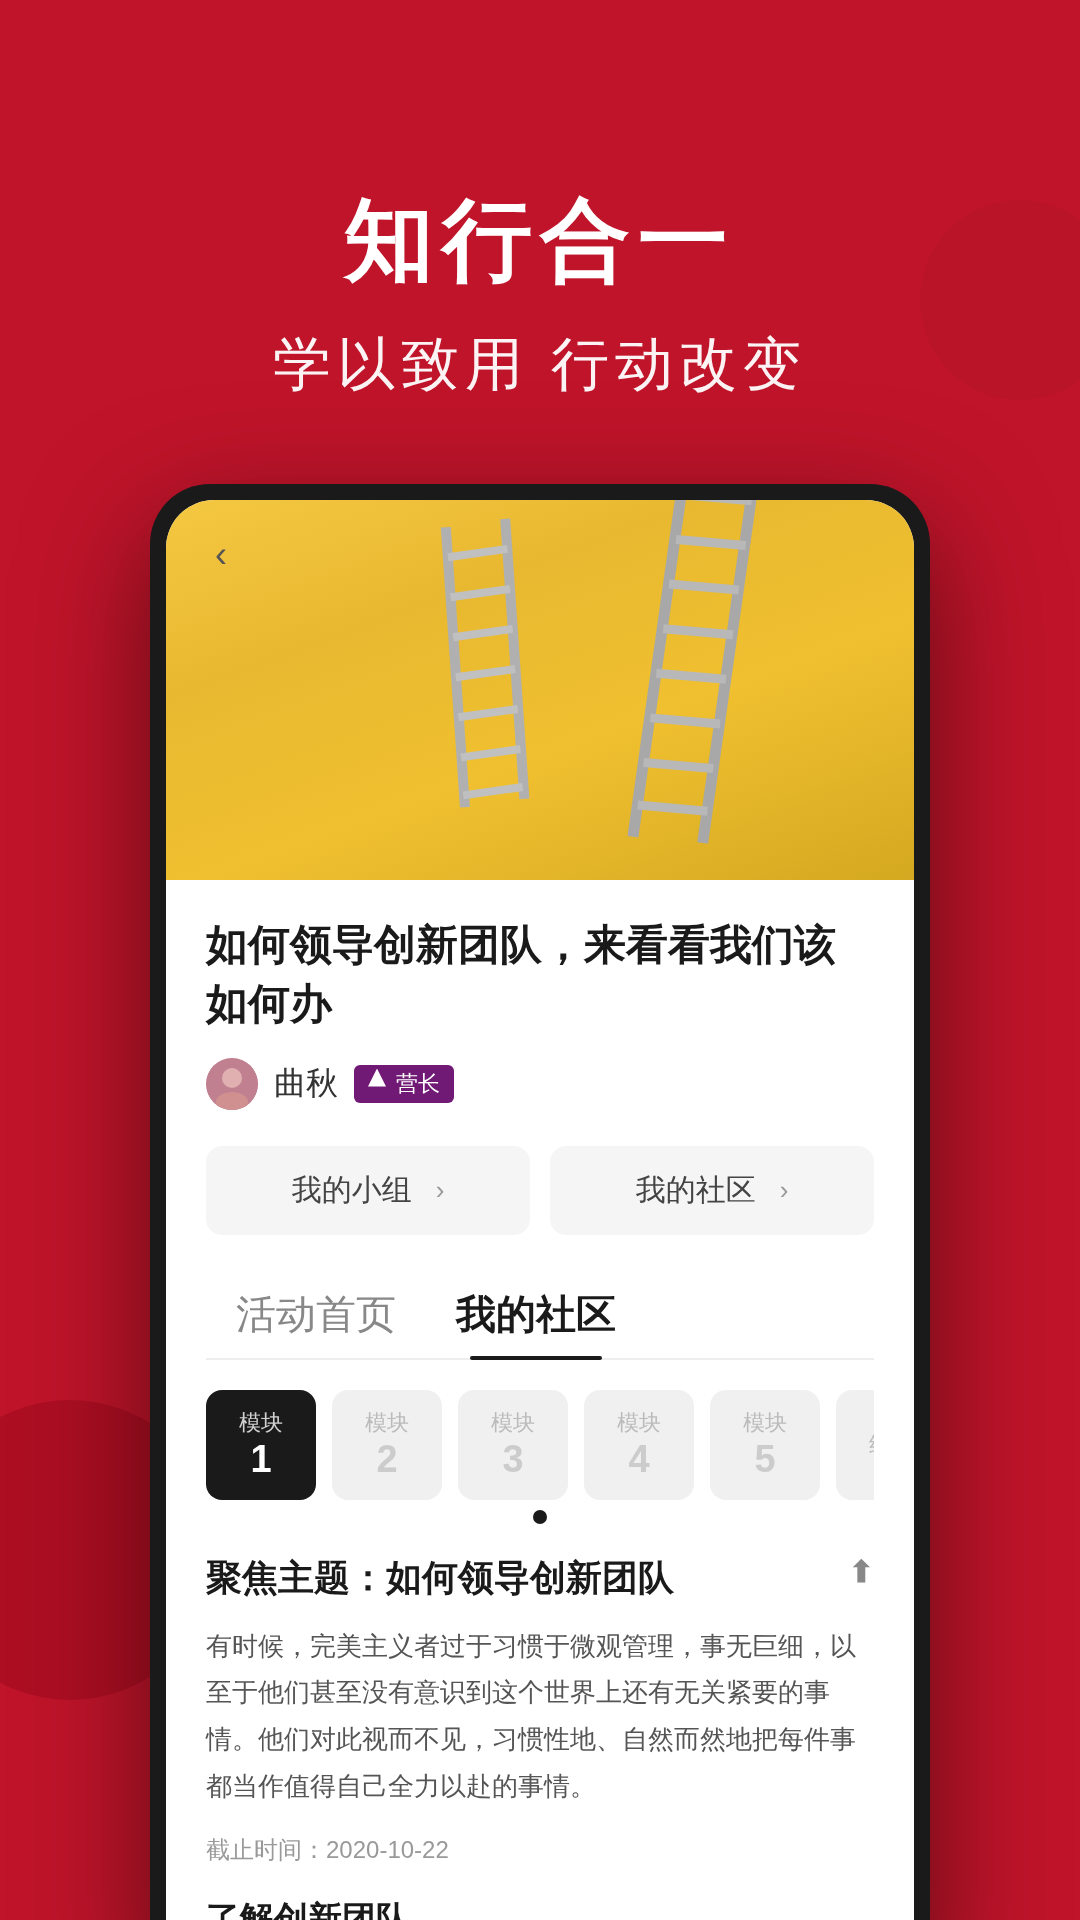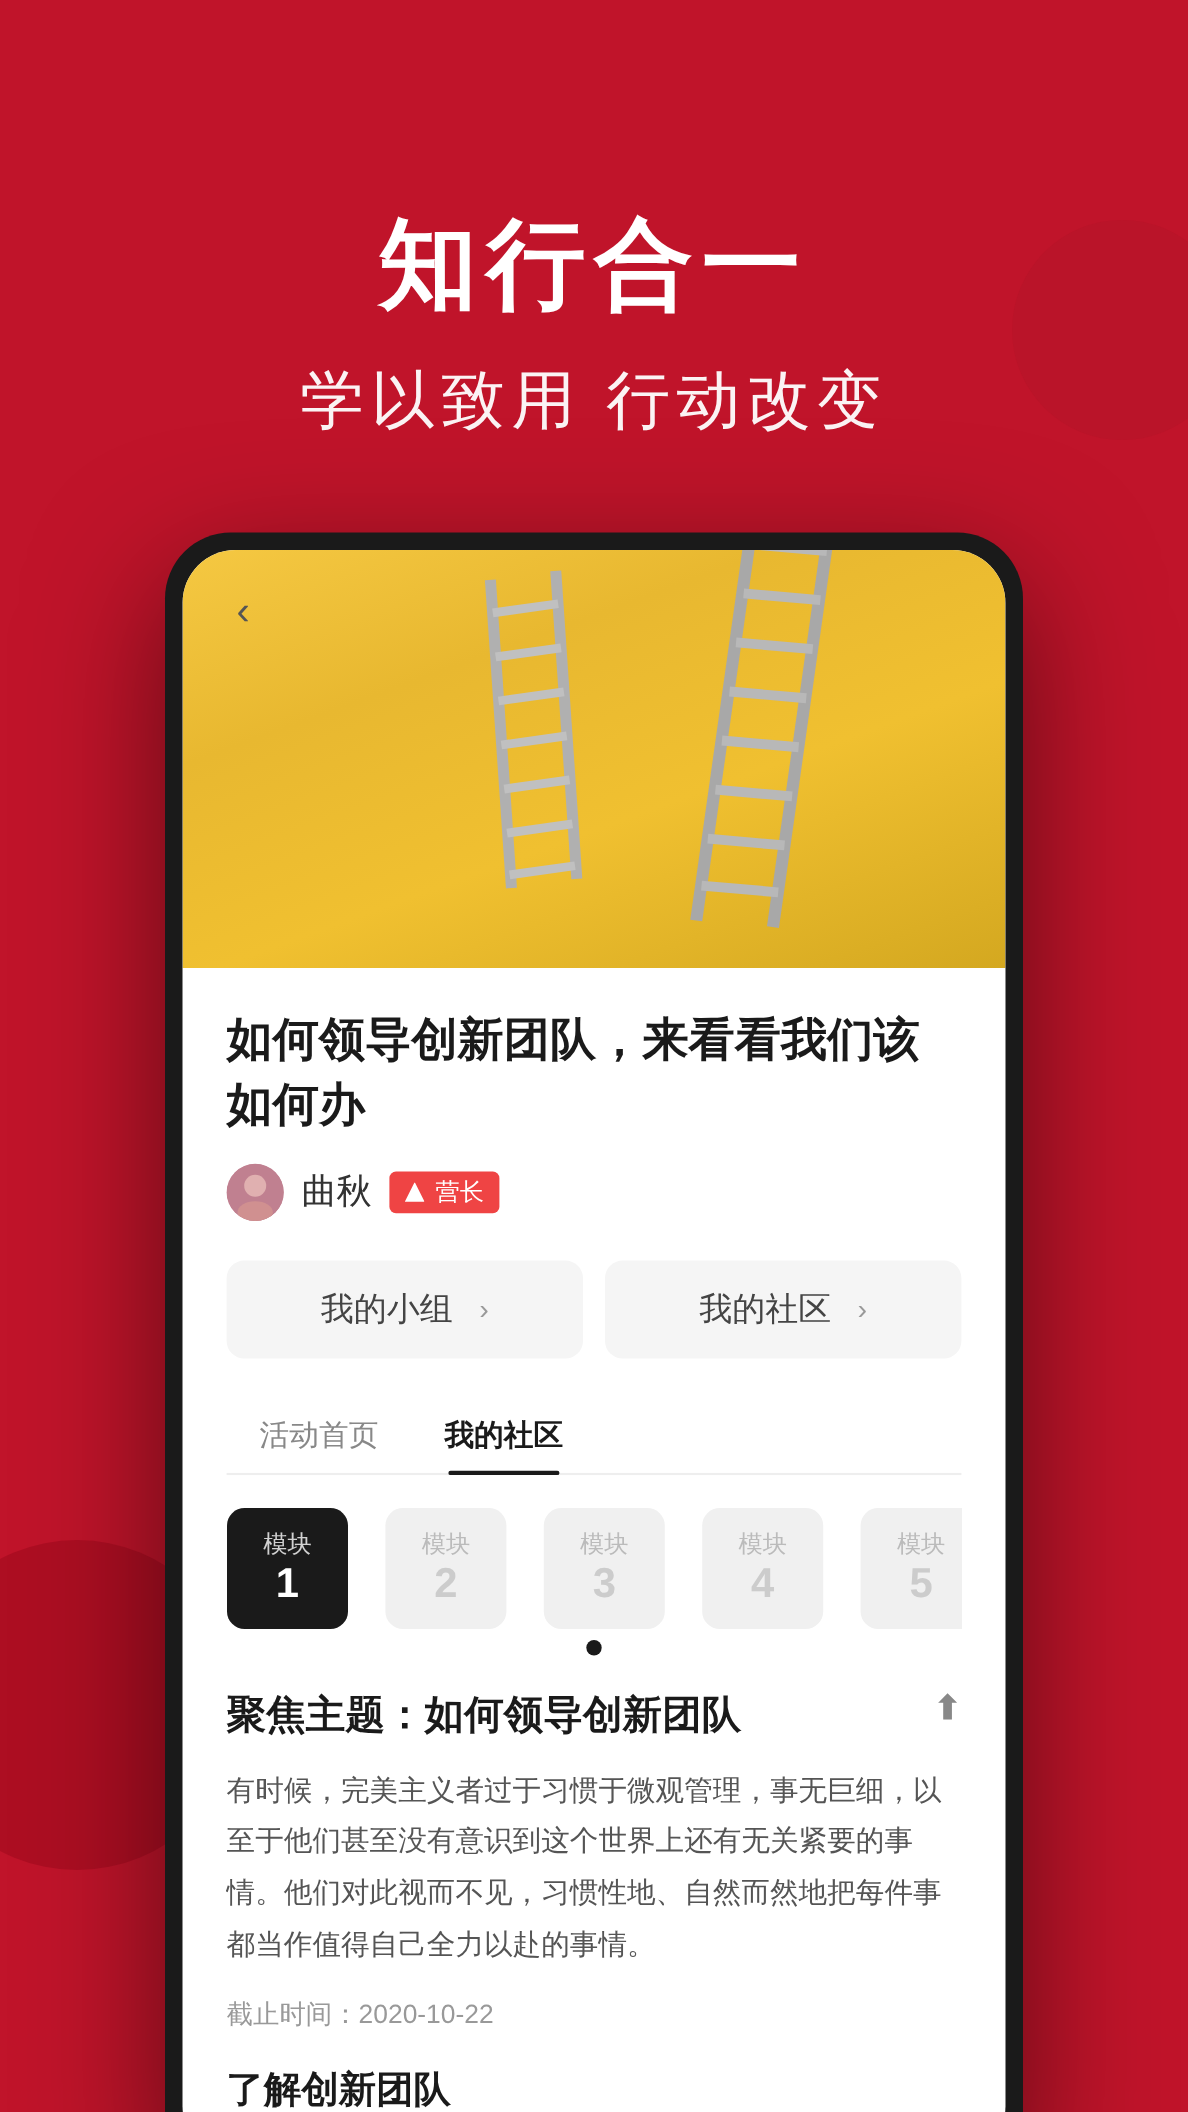--- a/index.html
+++ b/index.html
@@ -140,27 +140,27 @@
       color: white;
     }
 
     .author-name {
       font-size: 32px;
       color: #333;
       font-weight: 500;
     }
 
     .author-badge {
-      background: #ef4444;
+      background: #701a75;
       color: white;
       font-size: 22px;
       padding: 4px 14px;
       border-radius: 6px;
       display: flex;
-      align-items: center;
+      align-items: flex-start;
       gap: 6px;
     }
 
     
     .nav-buttons {
       display: flex;
       gap: 20px;
       margin-bottom: 36px;
     }
 
@@ -185,21 +185,21 @@
 
     
     .tabs-row {
       display: flex;
       border-bottom: 2px solid #eee;
       margin-bottom: 30px;
     }
 
     .tab-item {
       padding: 16px 30px;
-      font-size: 27px;
+      font-size: 40px;
       color: #888;
       cursor: pointer;
       position: relative;
     }
 
     .tab-item.active {
       color: #1a1a1a;
       font-weight: 600;
     }
 
@@ -211,21 +211,21 @@
       transform: translateX(-50%);
       width: 60%;
       height: 4px;
       background: #1a1a1a;
       border-radius: 2px;
     }
 
     
     .module-tabs {
       display: flex;
-      gap: 34px;
+      gap: 16px;
       margin-bottom: 10px;
       overflow-x: auto;
     }
 
     .module-tab {
       min-width: 110px;
       height: 110px;
       border-radius: 16px;
       background: #f0f0f0;
       display: flex;

